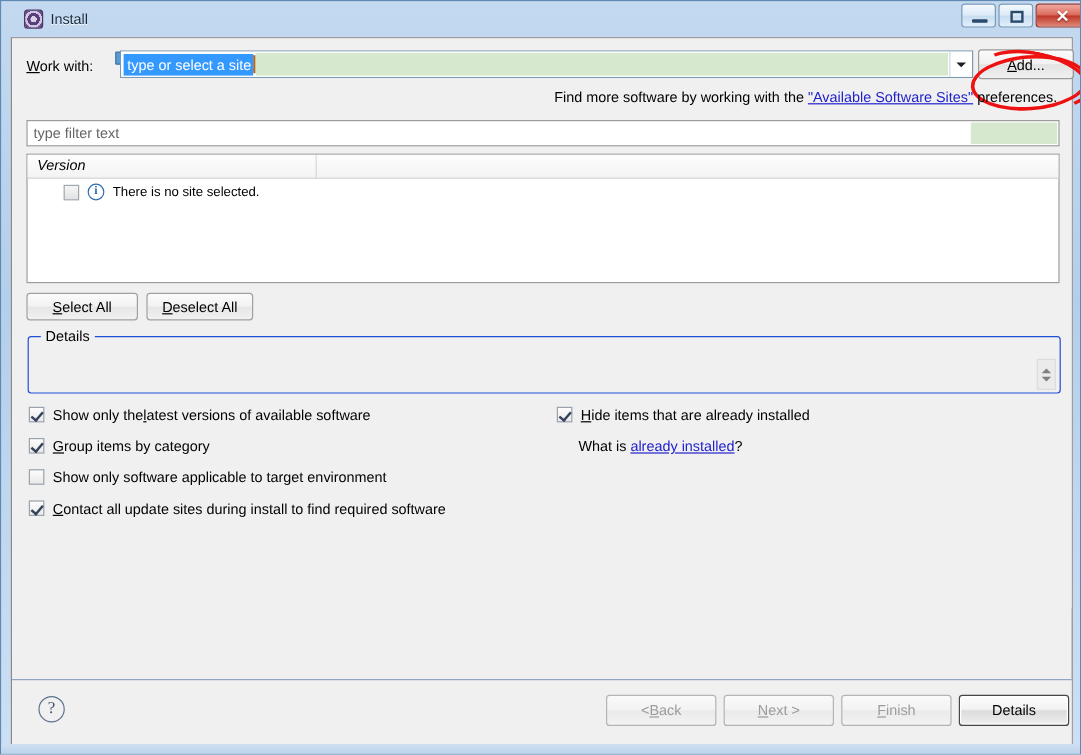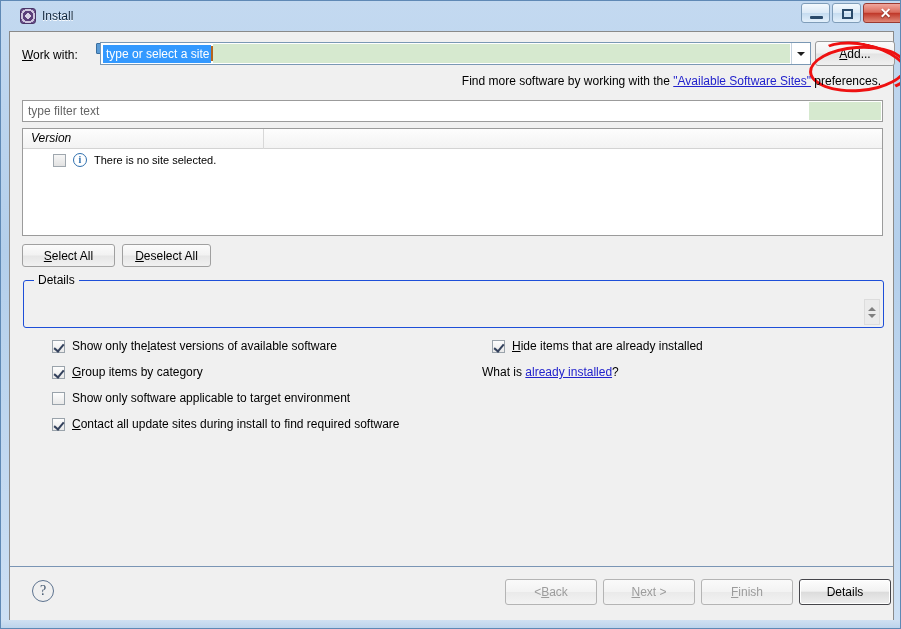--- a/index.html
+++ b/index.html
@@ -262,22 +262,22 @@
     border-left: 4px solid transparent; border-right: 4px solid transparent;
     border-bottom: 4px solid #808080;
   }
   .tri-down-s {
     width: 0; height: 0;
     border-left: 4px solid transparent; border-right: 4px solid transparent;
     border-top: 4px solid #808080;
   }
 
   .cb-row {
-    position: absolute; display: flex; align-items: flex-end;
-    font-size: 12px; color: #000; white-space: nowrap; margin-left: 28px;
+    position: absolute; display: flex; align-items: flex-start;
+    font-size: 12px; color: #000; white-space: nowrap;
   }
   .cbox {
     width: 13px; height: 13px; flex: 0 0 auto; margin-right: 7px;
     border: 1px solid #9aa3ab;
     background: linear-gradient(to bottom,#fdfdfd,#e9e9e9);
     position: relative;
   }
   .cbox.checked::after {
     content: ""; position: absolute; left: 3px; top: 1px;
     width: 4px; height: 8px;

